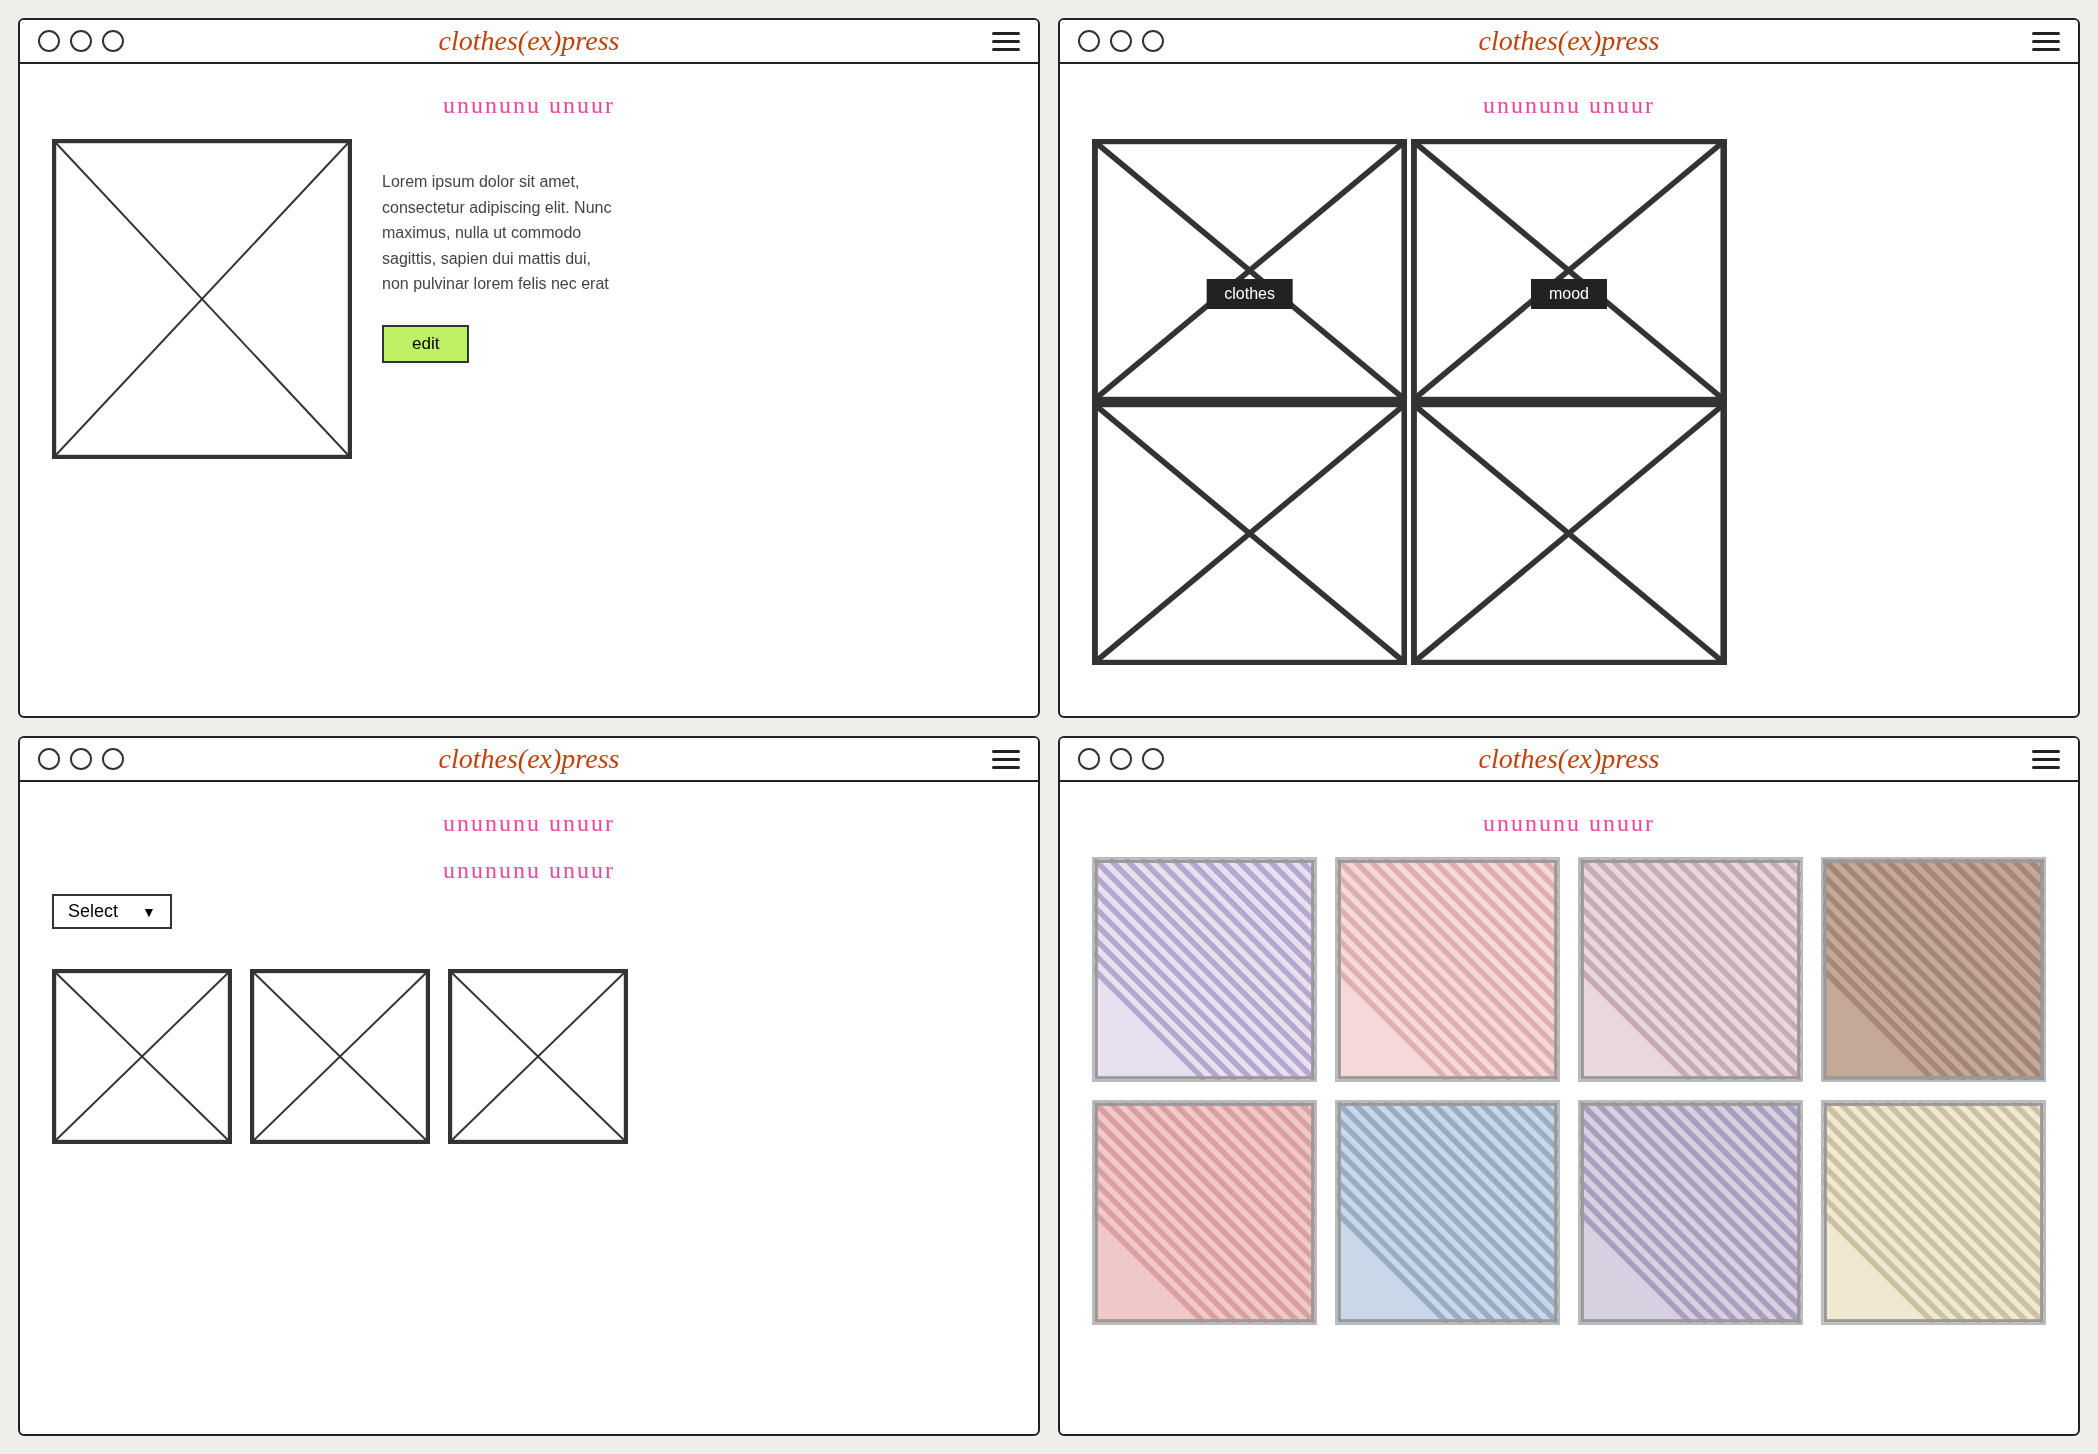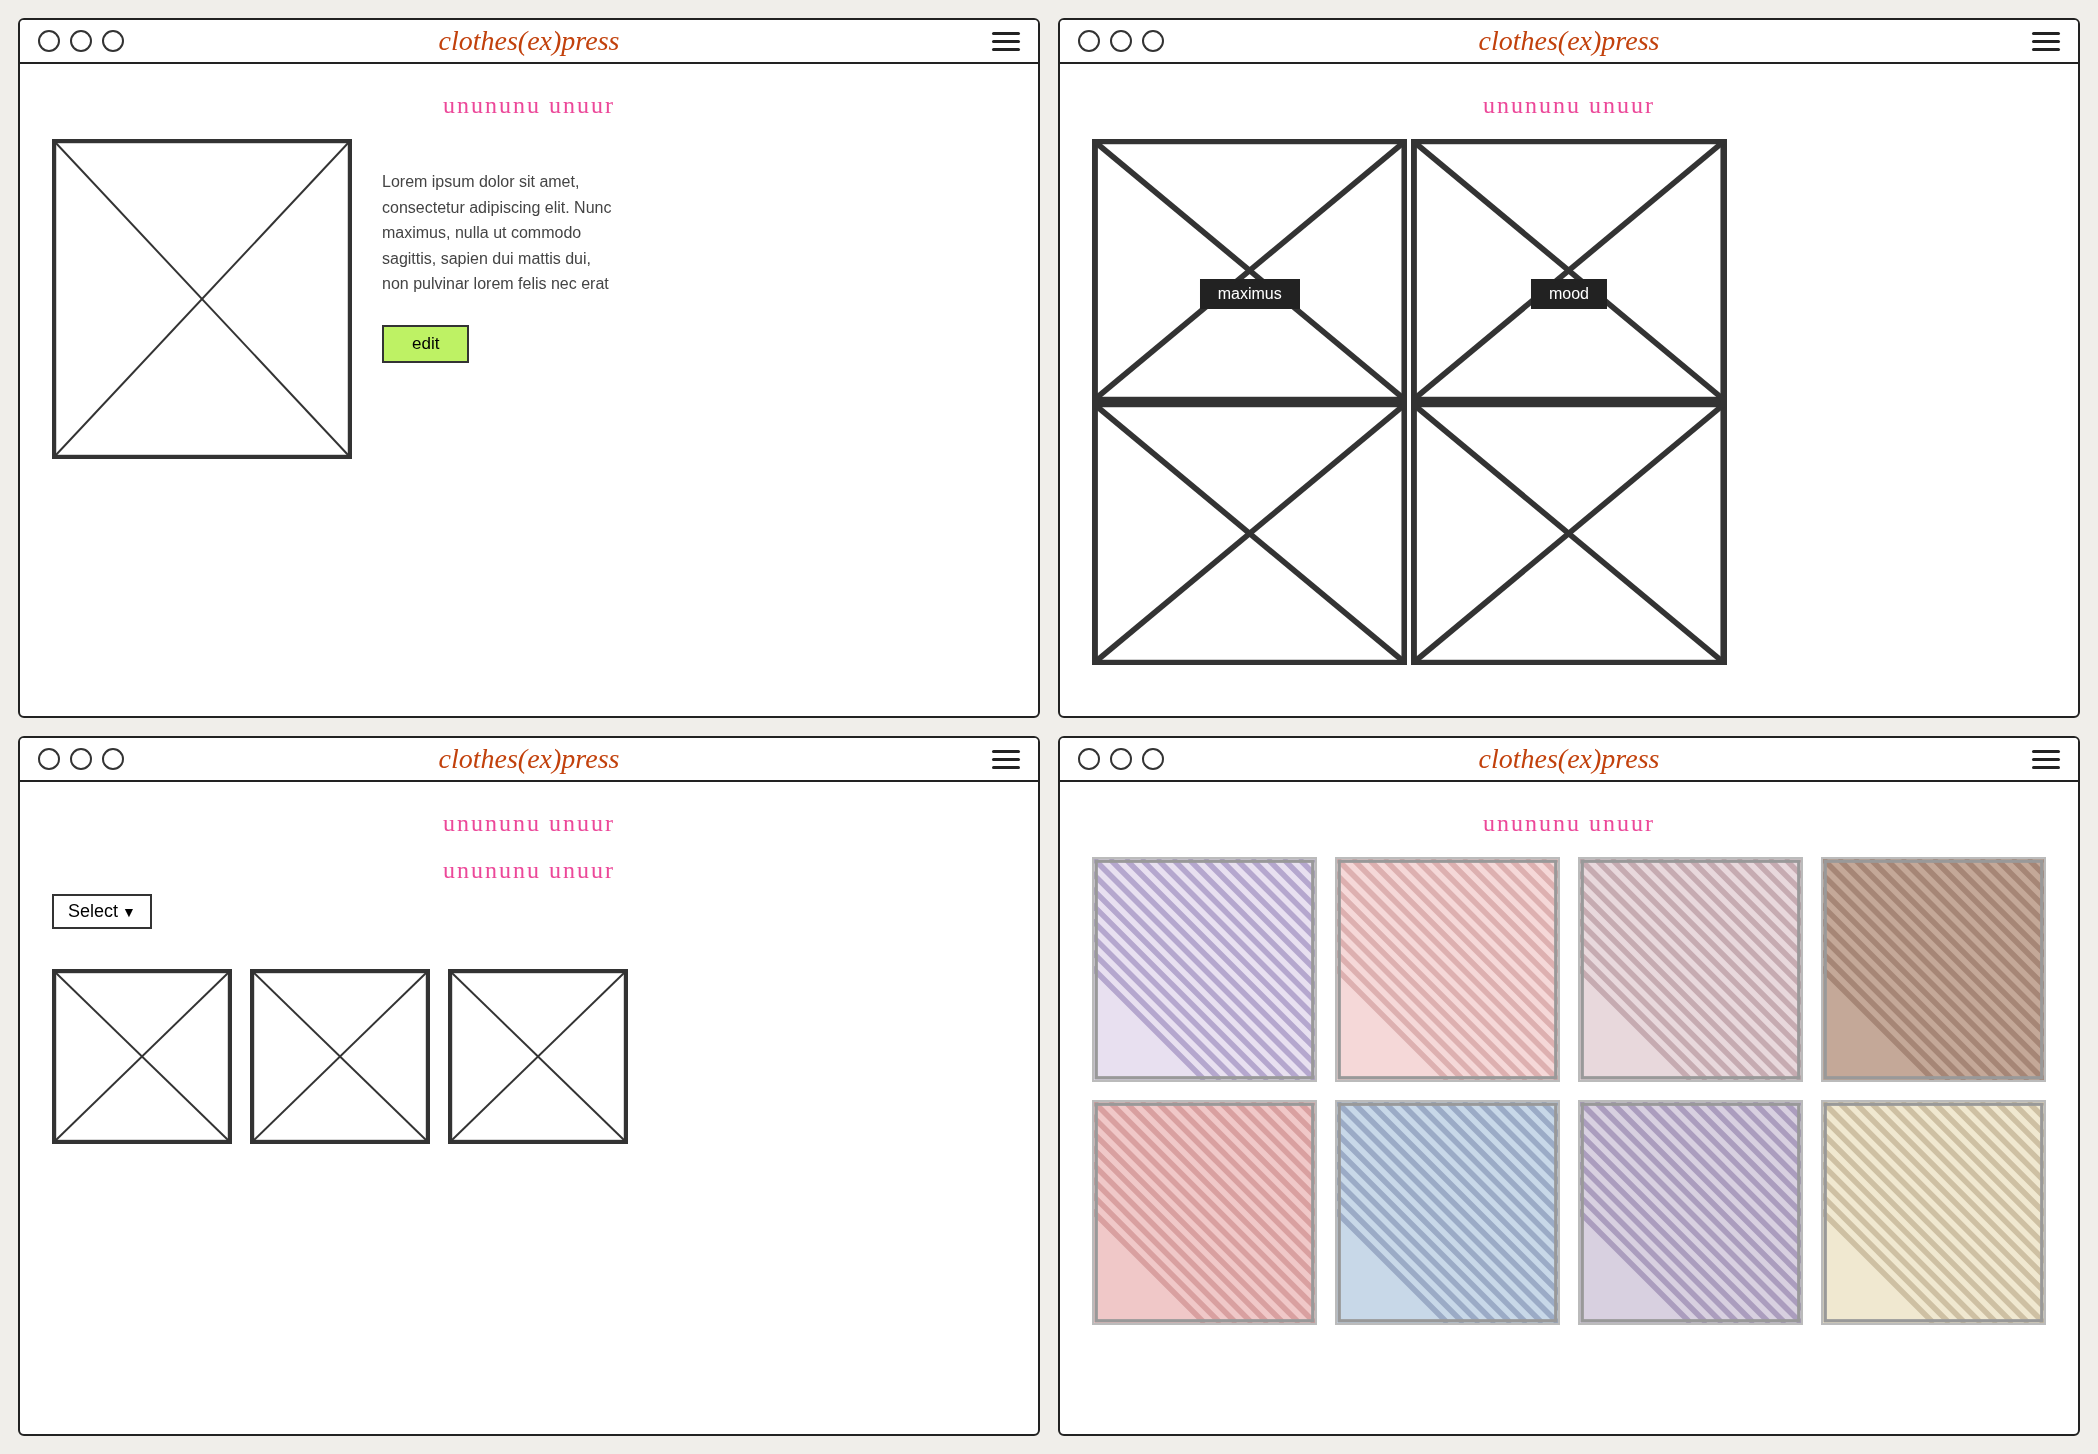--- a/index.html
+++ b/index.html
@@ -187,21 +187,21 @@
     }
 
     .select-wrapper {
       display: inline-flex;
       align-items: center;
       border: 2px solid #333;
       padding: 5px 14px;
       background: #fff;
       margin-bottom: 22px;
       cursor: pointer;
-      gap: 4px;
+      gap: 24px;
       font-size: 18px;
       font-family: Arial, sans-serif;
     }
 
     .select-arrow {
       font-size: 14px;
     }
 
     .panel3-images {
       display: flex;
@@ -297,21 +297,21 @@
     <div class="sketch-heading">unununu unuur</div>
     <div class="panel2-grid">
 
       <div class="panel2-col">
         <div class="panel2-img-top wireframe-box">
           <svg viewBox="0 0 100 100" preserveAspectRatio="none" xmlns="http://www.w3.org/2000/svg">
             <rect x="0" y="0" width="100" height="100" fill="none" stroke="#333" stroke-width="2.5"></rect>
             <line x1="0" y1="0" x2="100" y2="100" stroke="#333" stroke-width="2"></line>
             <line x1="100" y1="0" x2="0" y2="100" stroke="#333" stroke-width="2"></line>
           </svg>
-          <div class="panel2-label">maximus</div>
+          <div class="panel2-label">clothes</div>
         </div>
         <div class="panel2-img-bottom wireframe-box">
           <svg viewBox="0 0 100 100" preserveAspectRatio="none" xmlns="http://www.w3.org/2000/svg">
             <rect x="0" y="0" width="100" height="100" fill="none" stroke="#333" stroke-width="2.5"></rect>
             <line x1="0" y1="0" x2="100" y2="100" stroke="#333" stroke-width="2"></line>
             <line x1="100" y1="0" x2="0" y2="100" stroke="#333" stroke-width="2"></line>
           </svg>
         </div>
       </div>
 

